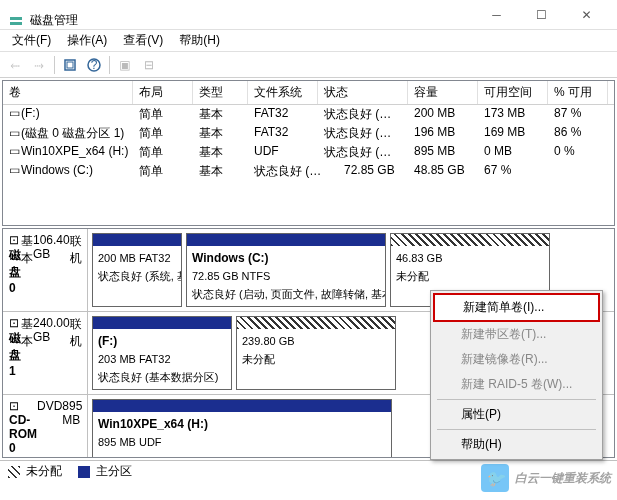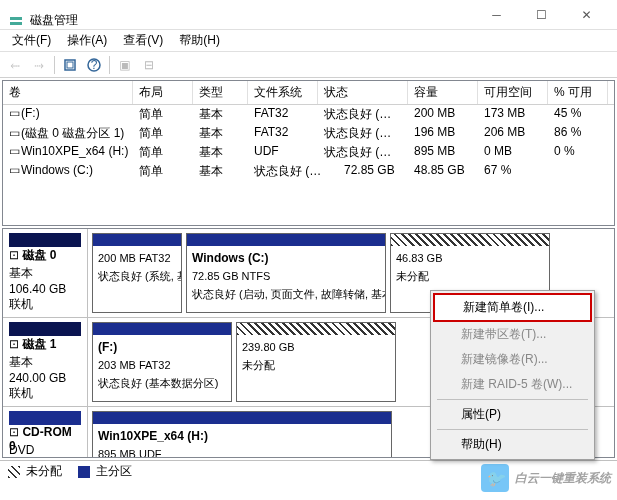--- a/index.html
+++ b/index.html
@@ -18,34 +18,34 @@
 .listview{border:1px solid #828790;margin:2px}
 .lvhead{display:flex;background:#fff;border-bottom:1px solid #d0d0d0}
 .lvhead .col{padding:3px 6px;border-right:1px solid #e0e0e0;white-space:nowrap;overflow:hidden}
 .lvbody{background:#fff;height:120px;overflow:auto}
 .lvrow{display:flex}
 .lvrow .cell{padding:1px 6px;white-space:nowrap;overflow:hidden}
 .c0{width:130px}.c1{width:60px}.c2{width:55px}.c3{width:70px}.c4{width:90px}.c5{width:70px}.c6{width:70px}.c7{width:60px}
 .vi{display:inline-block;width:10px;margin-right:2px}
 .diskarea{border:1px solid #828790;margin:2px;height:230px;overflow-y:scroll;background:#fff;position:relative}
 .diskrow{display:flex;border-bottom:1px solid #c0c0c0;min-height:70px}
-.diskinfo{width:85px;border-right:1px solid #c0c0c0;padding:4px 6px;display:flex;flex-direction:column}
+.diskinfo{width:85px;border-right:1px solid #c0c0c0;padding:4px 6px;display:flex;flex-direction:row}
 .diskinfo .dicon{height:18px}
 .diskstrip{height:14px;display:flex}
 .diskparts{flex:1;padding:4px;display:flex;gap:4px}
 .part{border:1px solid #666;display:flex;flex-direction:column;min-width:0}
 .part .pstrip{height:12px}
 .part .pbody{padding:3px 5px;flex:1;font-size:11px;line-height:18px;overflow:hidden;white-space:nowrap}
 .blue{background:#1b2e8f}
 .dblue{background:#0a1450}
 .hatch{background:repeating-linear-gradient(45deg,#333 0,#333 2px,#fff 2px,#fff 5px)}
 .legend{height:22px;border-top:1px solid #c0c0c0;display:flex;align-items:center;padding:0 8px;gap:6px}
 .lbox{width:12px;height:12px;display:inline-block}
 .ctxmenu{position:absolute;background:#f0f0f0;border:1px solid #a0a0a0;box-shadow:2px 2px 4px rgba(0,0,0,.3);z-index:100;padding:2px;min-width:160px}
-.ctxitem{padding:4px 20px 4px 28px;white-space:nowrap}
+.ctxitem{padding:4px 28px 4px 28px;white-space:nowrap}
 .ctxitem.hl{border:2px solid #c00;background:#fff}
 .ctxitem.dis{color:#888}
 .ctxsep{height:1px;background:#c0c0c0;margin:2px 4px}
 .watermark{position:absolute;right:6px;bottom:8px;display:flex;align-items:center;gap:6px;opacity:.6;font-size:18px;font-weight:bold;color:#666;font-style:italic}
 .wmicon{width:28px;height:28px;background:#1da1f2;border-radius:4px;display:flex;align-items:center;justify-content:center;color:#fff;font-size:16px}
 </style>
 </head>
 <body>
 
 <div class="titlebar">
@@ -104,30 +104,30 @@
   </div>
   <div class="lvbody" id="lvbody">
       <div class="lvrow">
         <div class="cell c0"><span class="vi">▭</span>(F:)</div>
         <div class="cell c1">简单</div>
         <div class="cell c2">基本</div>
         <div class="cell c3">FAT32</div>
         <div class="cell c4">状态良好 (…</div>
         <div class="cell c5">200 MB</div>
         <div class="cell c6">173 MB</div>
-        <div class="cell c7">45 %</div>
+        <div class="cell c7">87 %</div>
       </div>
       <div class="lvrow">
         <div class="cell c0"><span class="vi">▭</span>(磁盘 0 磁盘分区 1)</div>
         <div class="cell c1">简单</div>
         <div class="cell c2">基本</div>
         <div class="cell c3">FAT32</div>
         <div class="cell c4">状态良好 (…</div>
         <div class="cell c5">196 MB</div>
-        <div class="cell c6">206 MB</div>
+        <div class="cell c6">169 MB</div>
         <div class="cell c7">86 %</div>
       </div>
       <div class="lvrow">
         <div class="cell c0"><span class="vi">▭</span>Win10XPE_x64 (H:)</div>
         <div class="cell c1">简单</div>
         <div class="cell c2">基本</div>
         <div class="cell c3">UDF</div>
         <div class="cell c4">状态良好 (…</div>
         <div class="cell c5">895 MB</div>
         <div class="cell c6">0 MB</div>

